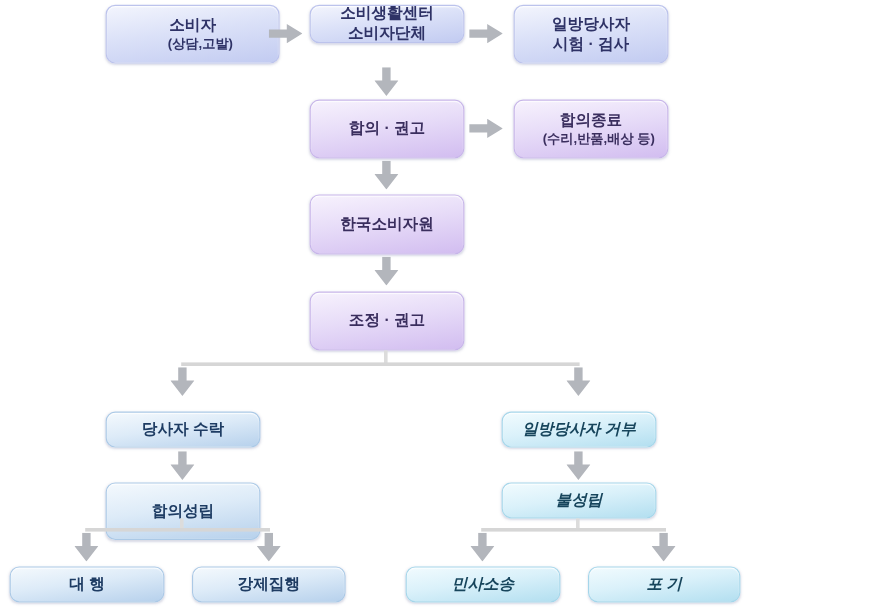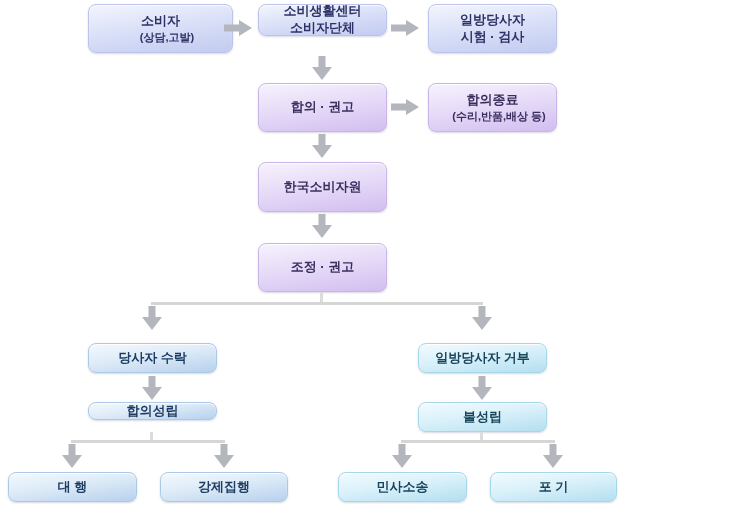--- a/index.html
+++ b/index.html
@@ -25,21 +25,21 @@
   .purple{
     background:linear-gradient(172deg,#f7f2fd 0%,#e7dcf8 45%,#d2bdf0 100%);
     border:1px solid #c7b5e9;color:#3a2e5e;
   }
   .steel{
     background:linear-gradient(172deg,#f4f9fd 0%,#ddebf8 45%,#b7d1ec 100%);
     border:1px solid #abc9e6;color:#1e3c63;
   }
   .cyan{
     background:linear-gradient(172deg,#f1fbfe 0%,#daf1fa 45%,#b3dff0 100%);
-    border:1px solid #a5d6ea;color:#17455c;
+    border:1px solid #a5d6ea;color:#17455c;font-style:italic;
   }
   .arrow{position:absolute;display:block;}
   .arrow polygon{fill:#b3b6bc;}
   .hline{position:absolute;height:3px;background:#d6d6d6;}
   .vstub{position:absolute;width:3px;background:#dcdcdc;}
 </style>
 </head>
 <body>
 
 <div class="canvas">
@@ -117,21 +117,21 @@
     <span>일방당사자 거부</span>
   </div>
 
   <svg class="arrow" style="left:142px;top:376px" width="20" height="24" viewBox="0 0 20 24">
     <polygon points="6.5,0 13.5,0 13.5,11 20,11 10,24 0,11 6.5,11"></polygon>
   </svg>
   <svg class="arrow" style="left:472px;top:376px" width="20" height="24" viewBox="0 0 20 24">
     <polygon points="6.5,0 13.5,0 13.5,11 20,11 10,24 0,11 6.5,11"></polygon>
   </svg>
 
-  <div class="node steel" style="left:88px;top:402px;width:129px;height:18px">
+  <div class="node steel" style="left:88px;top:402px;width:129px;height:48px">
     <span>합의성립</span>
   </div>
   <div class="node cyan" style="left:418px;top:402px;width:129px;height:30px">
     <span>불성립</span>
   </div>
 
   <div class="vstub" style="left:150px;top:432px;height:9px"></div>
   <div class="hline" style="left:71px;top:440px;width:154px"></div>
   <svg class="arrow" style="left:62px;top:444px" width="20" height="24" viewBox="0 0 20 24">
     <polygon points="6.5,0 13.5,0 13.5,11 20,11 10,24 0,11 6.5,11"></polygon>

